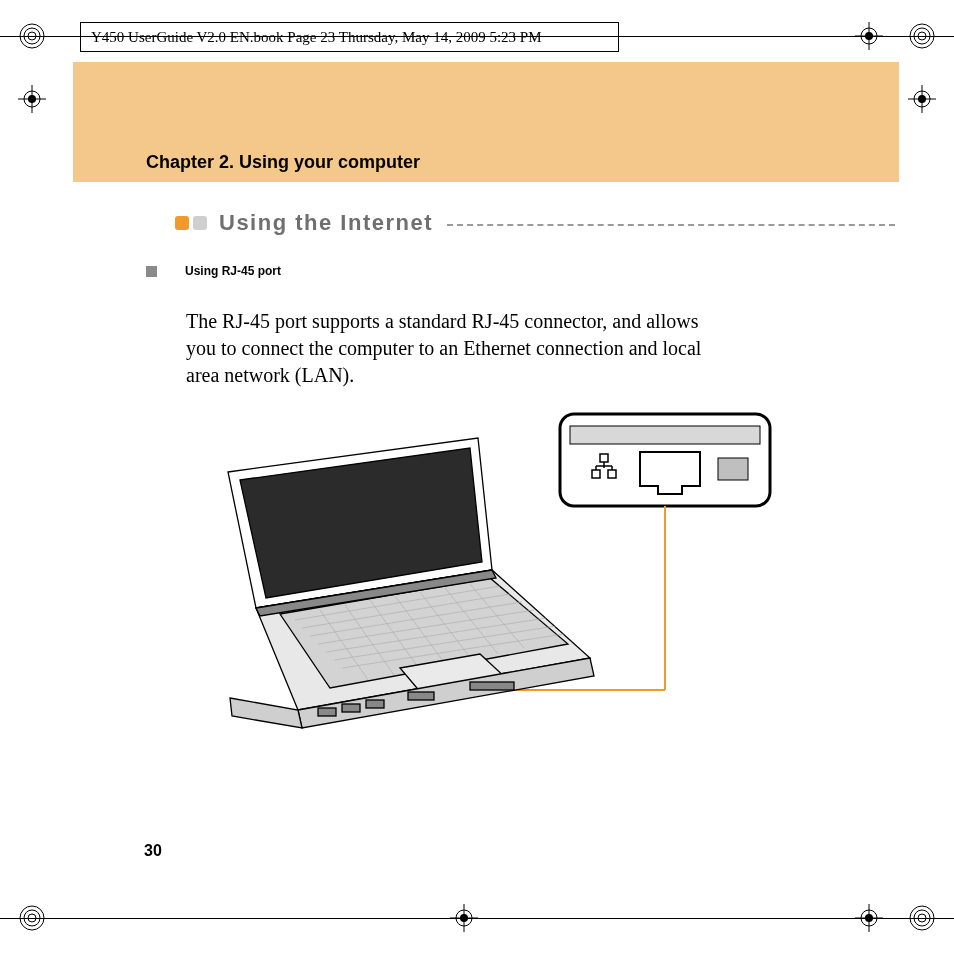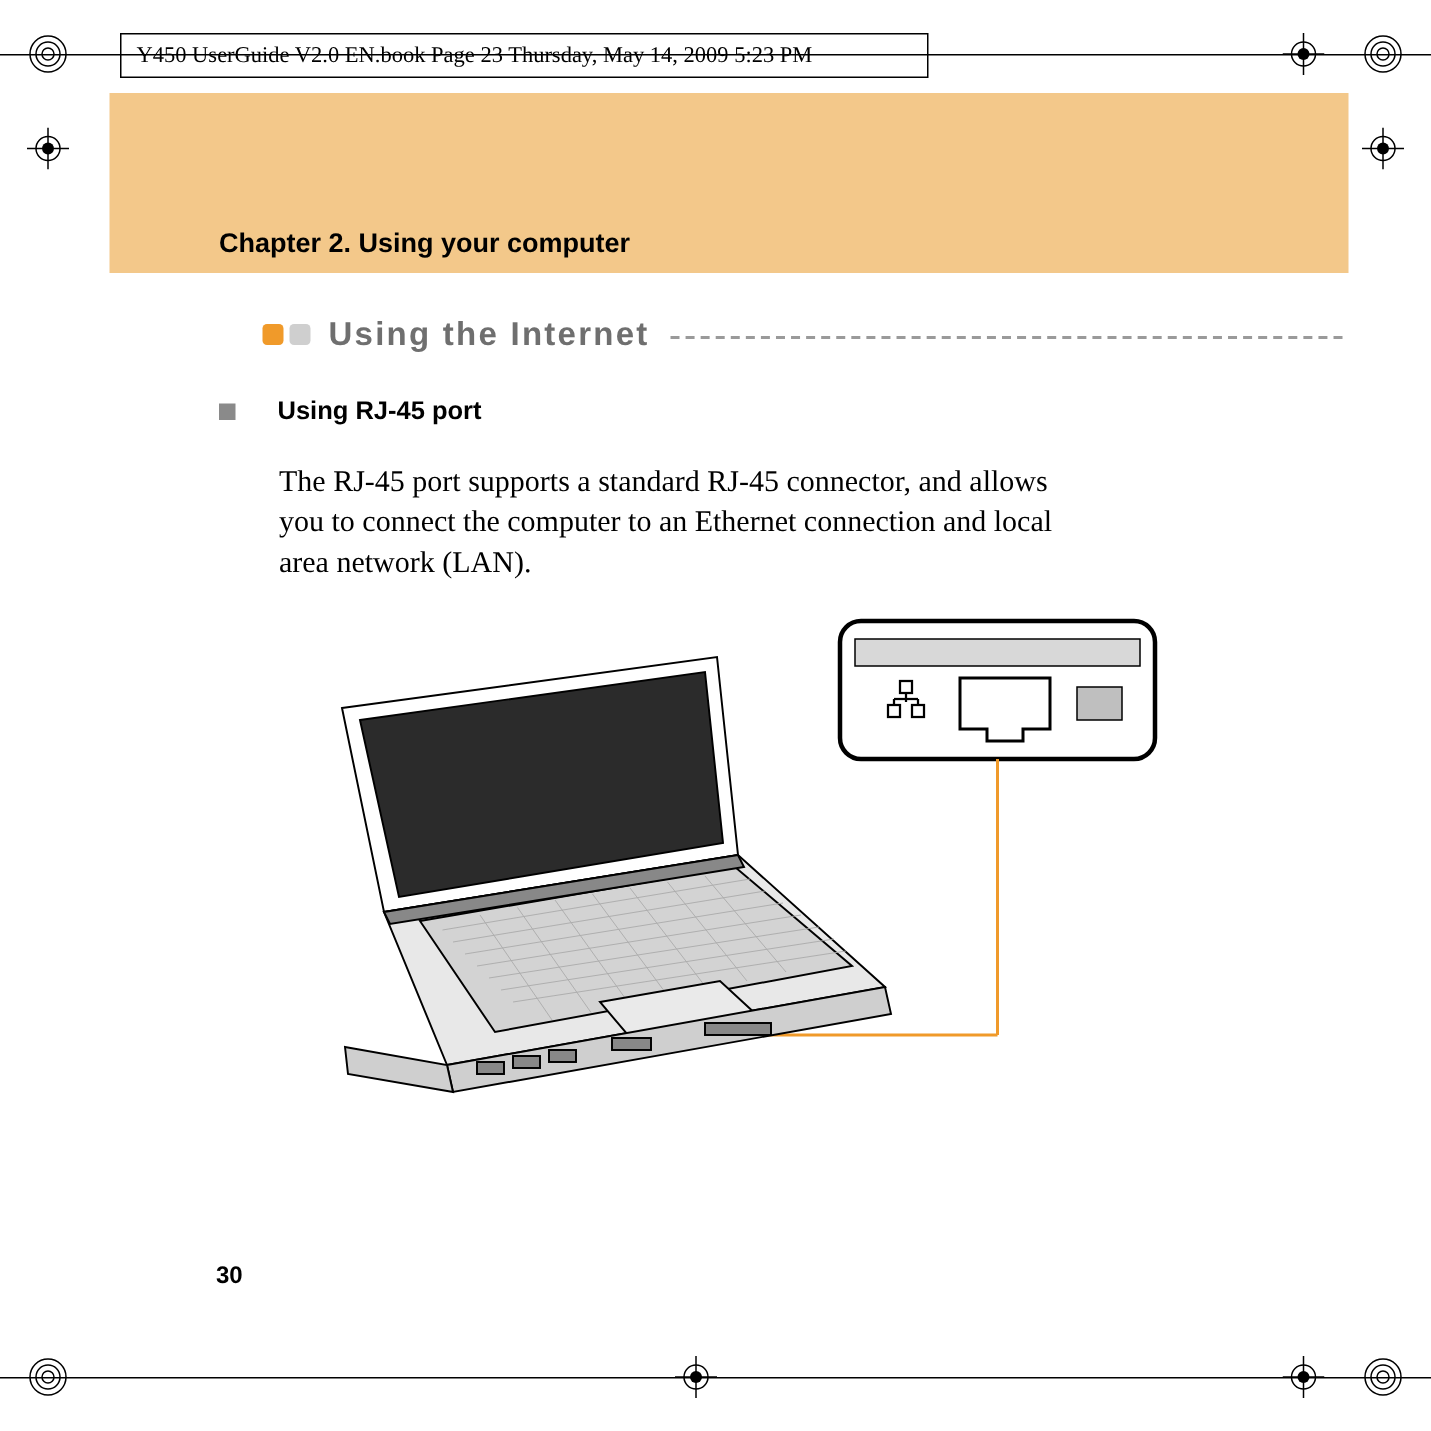--- a/index.html
+++ b/index.html
@@ -111,21 +111,21 @@
     align-items: center;
   }
   .square-bullet {
     width: 11px; height: 11px;
     background: #8a8a8a;
     margin-right: 28px;
   }
   .subsection-title {
     font-family: Arial, Helvetica, sans-serif;
     font-weight: bold;
-    font-size: 17px;
+    font-size: 12px;
     color: #000;
   }
 
   .body-text {
     position: absolute;
     left: 186px;
     top: 308px;
     width: 540px;
     font-family: 'Palatino Linotype', Georgia, serif;
     font-size: 20px;

